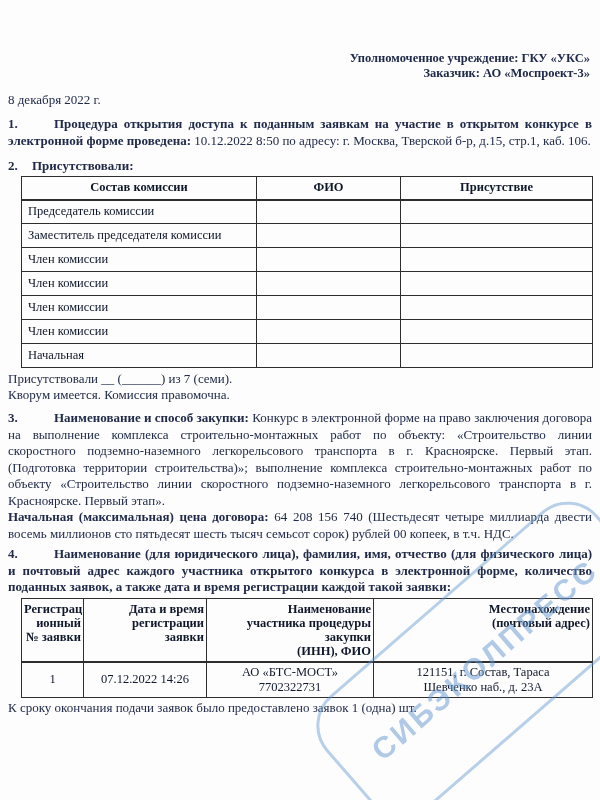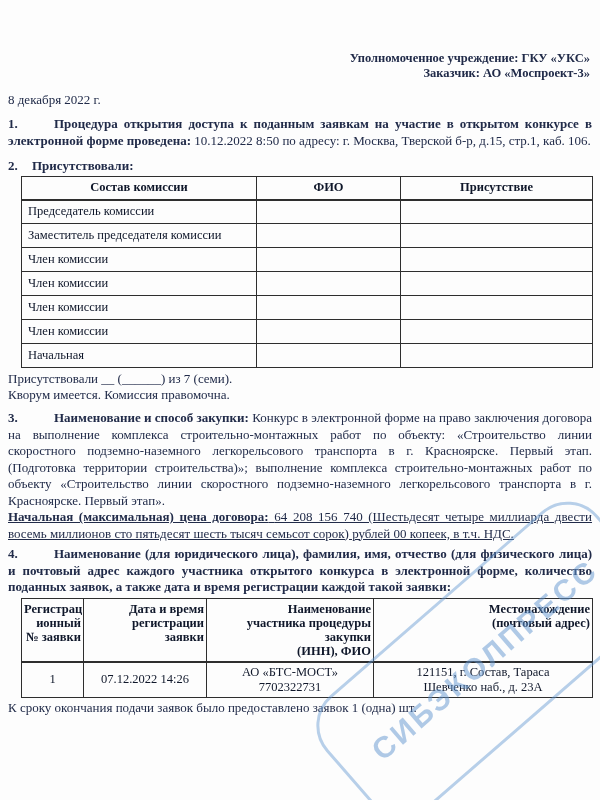--- a/index.html
+++ b/index.html
@@ -28,21 +28,21 @@
   .t1 th { height:23px; font-weight:bold; text-align:center; vertical-align:middle;
            border-bottom:2px solid #2e2e2e; }
   .t1 td { height:24px; padding:2px 4px 2px 6px; vertical-align:middle; text-align:left; }
   .t2 { margin-top:2px; }
   .t2 th { font-weight:bold; text-align:right; vertical-align:top;
            padding:3px 2px; line-height:14px; height:62px;
            border-bottom:2px solid #2e2e2e; }
   .t2 td { text-align:center; vertical-align:middle; padding:2px; line-height:15px; height:34px; }
   .pre { white-space:pre-line; }
   .p3 { margin-top:7px; }
-  .price { margin-top:0;text-decoration:underline; }
+  .price { margin-top:0; }
   .p4 { margin-top:4px; }
   .p4 .b { font-weight:bold; }
   .finalnote { margin-top:3px; font-size:13px; line-height:14px; }
   
   .stamp {
     position:absolute; left:305px; top:585px; width:360px; height:150px;
     border:3px solid rgba(98,150,208,0.45); border-radius:40px;
     transform:rotate(-41deg);
     display:flex; align-items:center; justify-content:center;
     pointer-events:none; z-index:5;

